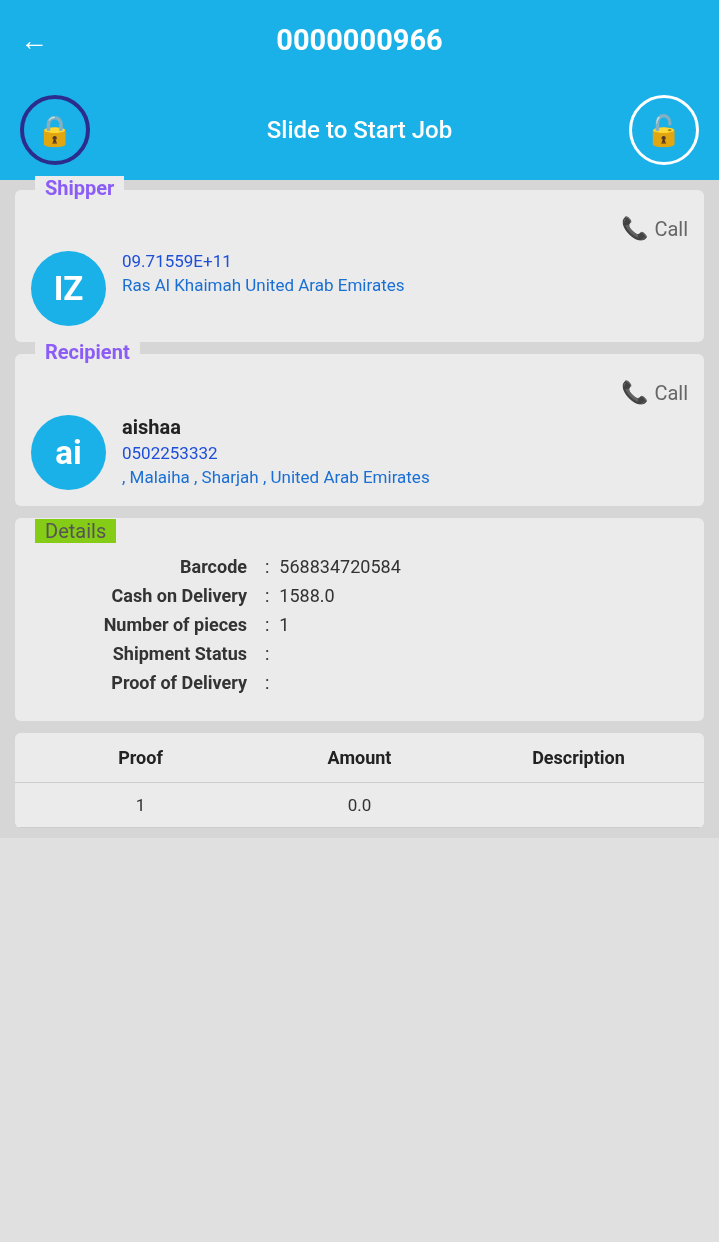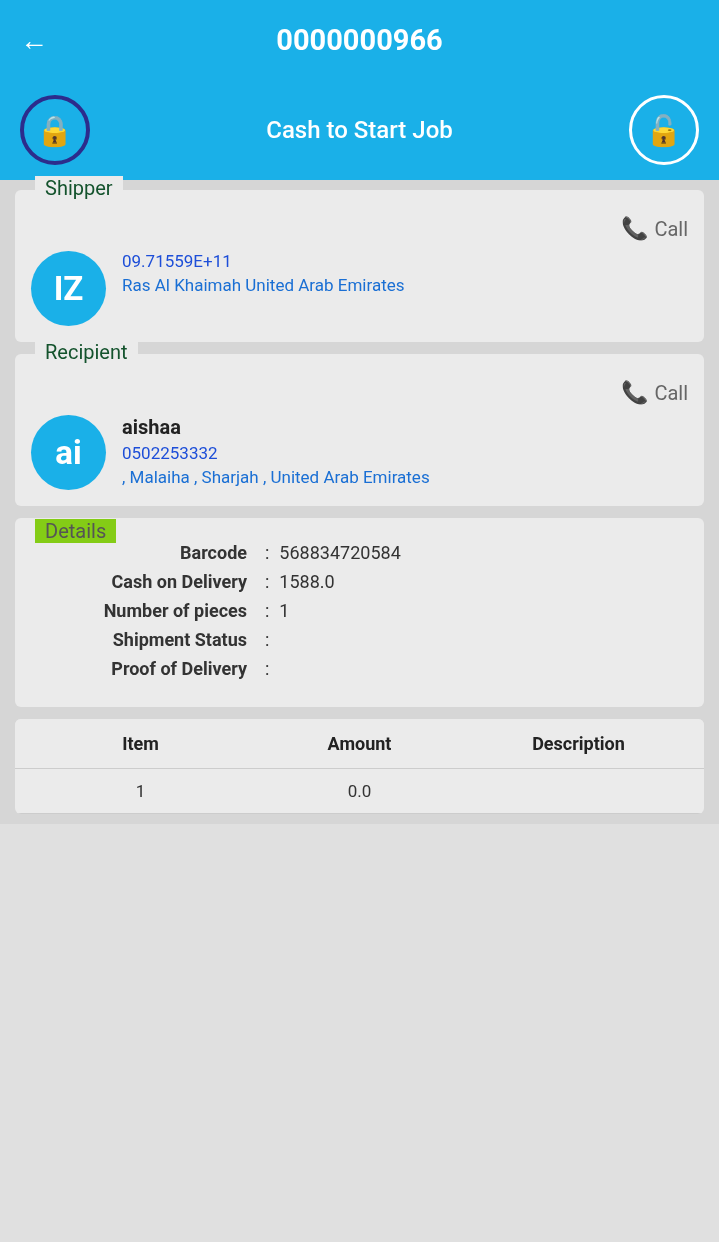--- a/index.html
+++ b/index.html
@@ -90,22 +90,22 @@
       padding: 16px;
       position: relative;
     }
     .card-label {
       position: absolute;
       top: -14px;
       left: 20px;
       background: #ebebeb;
       padding: 0 10px;
       font-size: 20px;
-      color: #14532d;
-      font-weight: 400;
+      color: #8b5cf6;
+      font-weight: 700;
     }
     .card-inner {
       display: flex;
       align-items: flex-start;
       margin-top: 10px;
     }
     .avatar {
       width: 75px;
       height: 75px;
       border-radius: 50%;
@@ -163,21 +163,21 @@
       position: absolute;
       top: -14px;
       left: 20px;
       background: #84cc16;
       padding: 0 10px;
       font-size: 20px;
       color: #555;
       margin-top: 15px;
     }
     .details-table {
-      margin-top: 8px;
+      margin-top: 22px;
       width: 100%;
     }
     .detail-row {
       display: flex;
       align-items: baseline;
       margin-bottom: 8px;
     }
     .detail-key {
       text-align: right;
       font-size: 18px;
@@ -233,21 +233,21 @@
 
 <div class="header">
   <span class="header-back">←</span>
   <span class="header-title">0000000966</span>
 </div>
 
 <div class="slider-bar">
   <div class="lock-circle-left">
     <span class="lock-icon">🔒</span>
   </div>
-  <span class="slider-text">Cash to Start Job</span>
+  <span class="slider-text">Slide to Start Job</span>
   <div class="lock-circle-right">
     <span class="lock-icon">🔓</span>
   </div>
 </div>
 
 <div class="content">
 
   <div class="card">
     <span class="card-label">Shipper</span>
     <div style="display:flex; justify-content:flex-end; margin-bottom:4px;">
@@ -309,21 +309,21 @@
         <div class="detail-row">
       <span class="detail-key">Proof of Delivery</span>
       <span class="detail-colon">:</span>
       <span class="detail-value"></span>
     </div>
       </div>
   </div>
 
   <div class="items-card">
     <div class="items-header" id="items-header">
-    <div class="items-header-cell">Item</div>
+    <div class="items-header-cell">Proof</div>
         <div class="items-header-cell">Amount</div>
         <div class="items-header-cell">Description</div>
       </div>
     <div id="items-rows">
         <div class="items-row">
       <span class="items-cell">1</span>
       <span class="items-cell">0.0</span>
       <span class="items-cell"></span>
     </div>
       </div>

